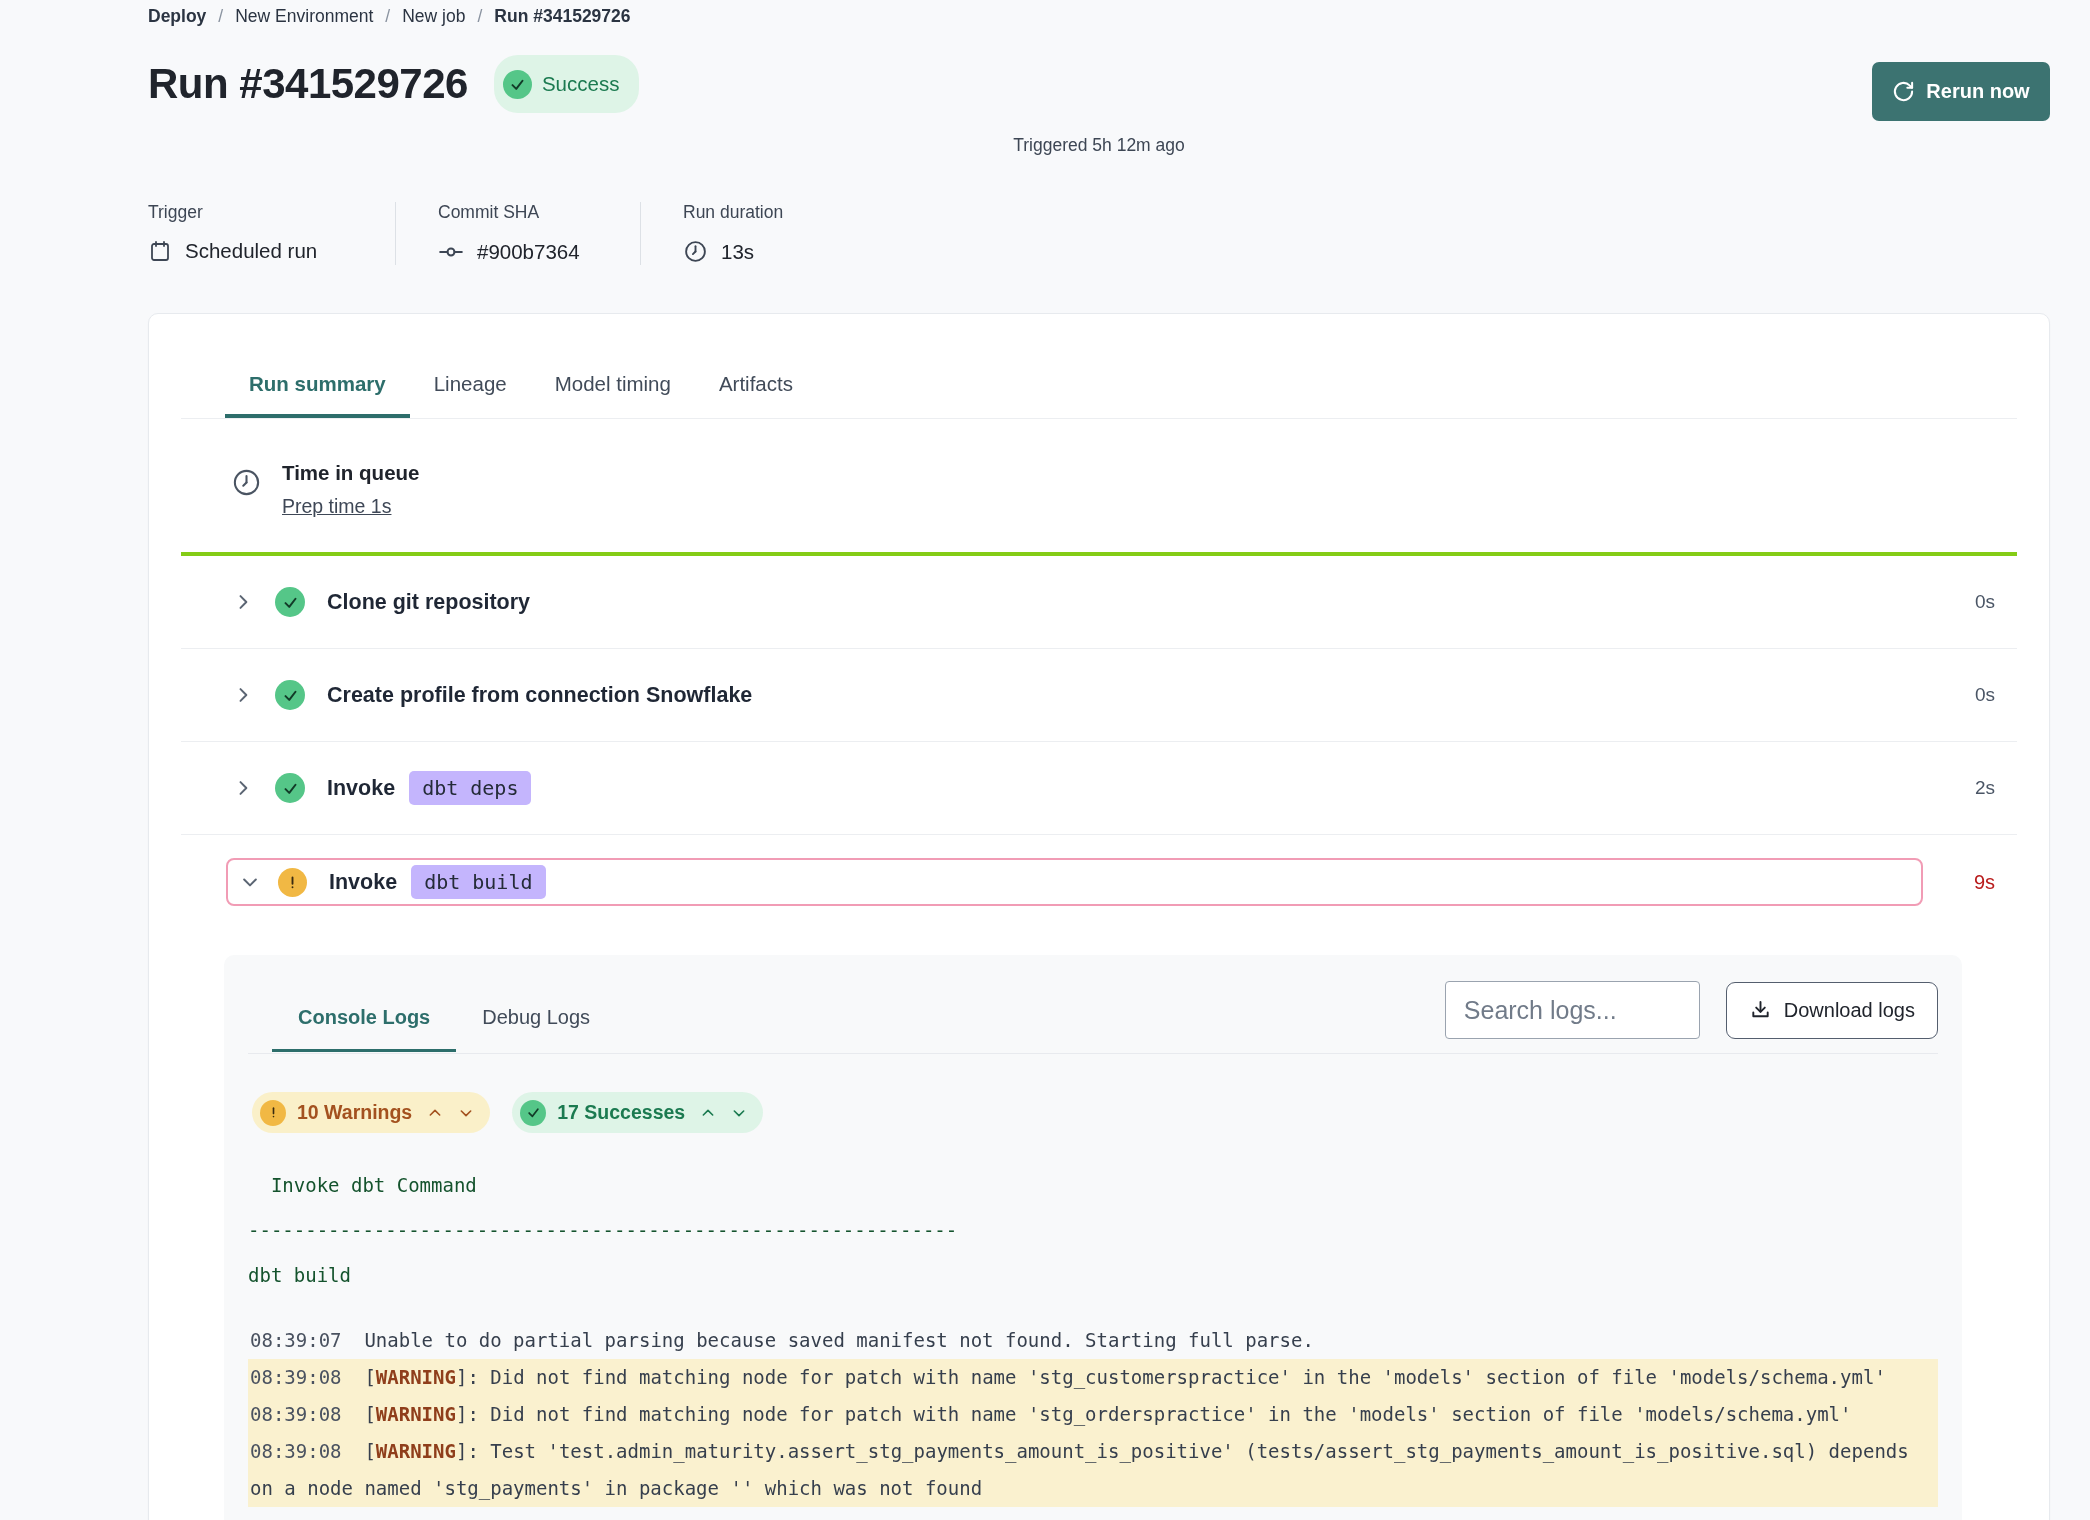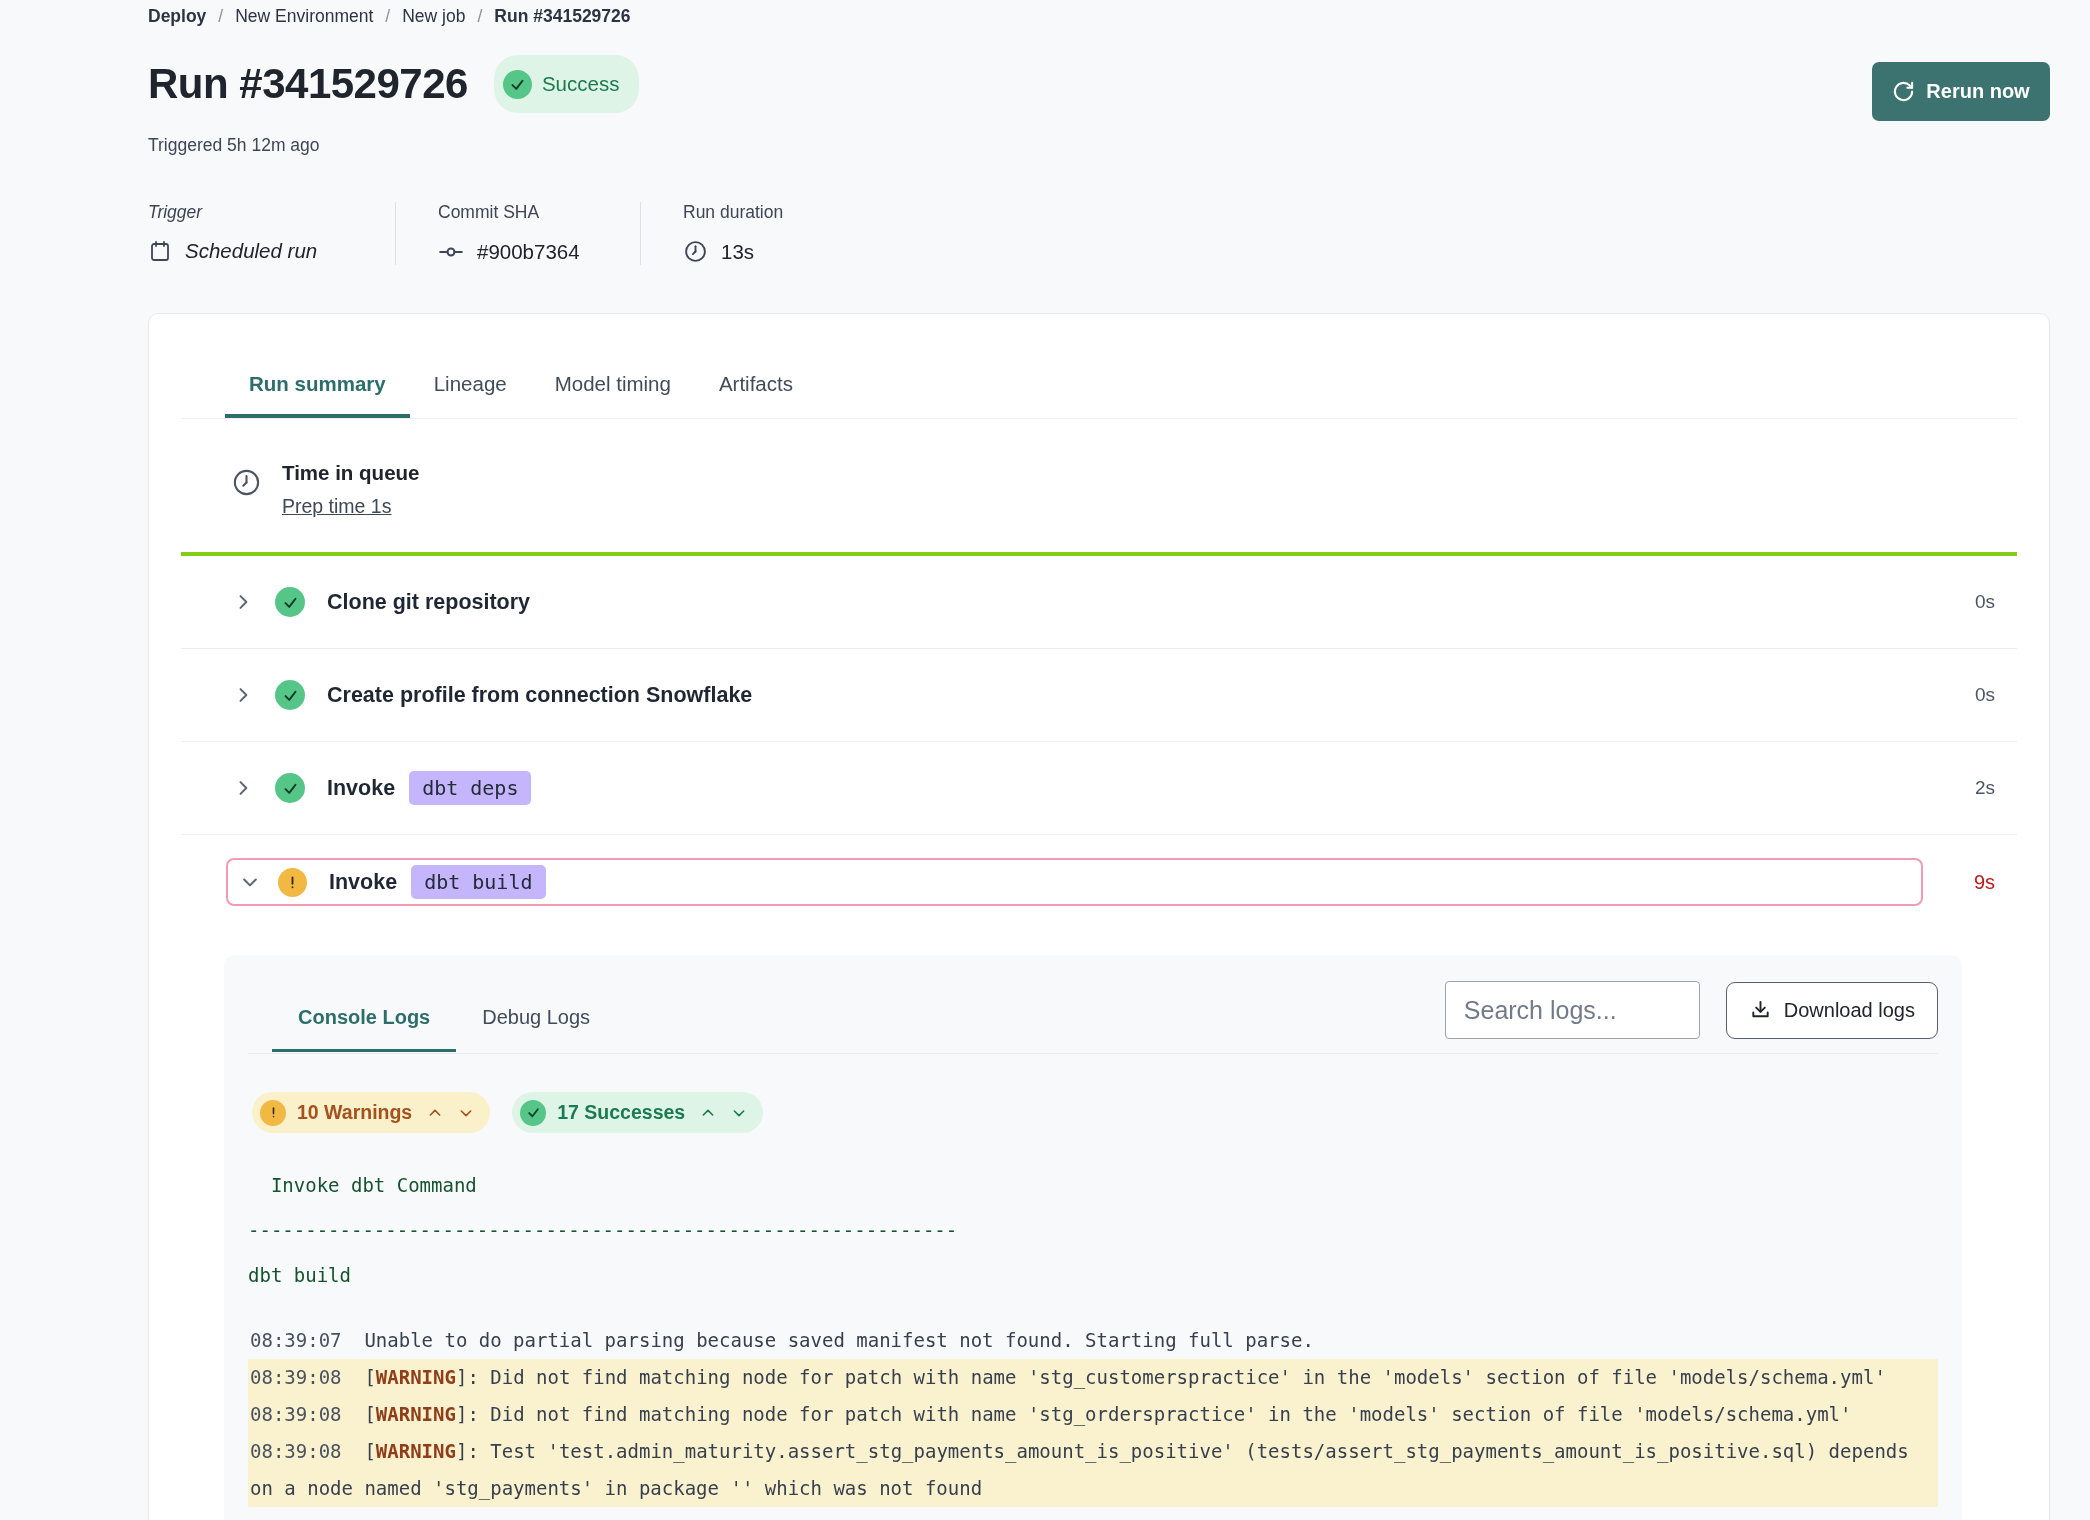--- a/index.html
+++ b/index.html
@@ -19,34 +19,34 @@
   .crumb-sep { color:#8A93A0; }
 
   
   .title-row { display:flex; align-items:center; gap:26px; margin-top:28px; }
   .page-title { font-size:42px; font-weight:700; color:#20242C; letter-spacing:-0.5px; }
   .status-badge { display:inline-flex; align-items:center; gap:10px; background:#DEF4E7; border-radius:24px; height:58px; padding:0 20px 0 9px; }
   .status-badge .txt { font-size:20.5px; color:#1B7A50; }
   .circle { border-radius:50%; display:inline-flex; align-items:center; justify-content:center; flex:none; }
   .circle.green { background:#55C688; }
   .circle.amber { background:#F1B844; }
-  .triggered { margin-top:22px; font-size:17.5px; color:#3D4654; }
+  .triggered { margin-top:22px; font-size:17.5px; color:#3D4654;text-align:center; }
 
   .rerun-btn { position:absolute; top:62px; right:40px; width:178px; height:59px;
     background:#3C7371; border:none; border-radius:7px; color:#fff; font-size:20px; font-weight:700;
     display:flex; align-items:center; justify-content:center; gap:11px; cursor:pointer;
     font-family:"Liberation Sans", sans-serif; }
 
   
   .meta-row { display:flex; margin-top:46px; }
   .meta-col { display:flex; flex-direction:column; gap:16px; }
   .meta-col .label { font-size:17.5px; color:#3D4654; }
   .meta-col .value { display:flex; align-items:center; gap:13px; font-size:20.5px; color:#20242C; }
   .meta-divider { width:1px; background:#DDE1E6; margin:0 42px; }
-  .meta-col.c1 { min-width:205px;font-style:italic; }
+  .meta-col.c1 { min-width:205px; }
   .meta-col.c2 { min-width:160px; }
 
   
   .card { margin-top:48px; background:#fff; border:1px solid #E7EAEE; border-radius:10px;
     width:1902px; min-height:1250px; padding:0 32px; box-shadow:0 1px 2px rgba(20,30,40,.03); }
 
   .tabbar { display:flex; padding:46px 0 0 44px; border-bottom:1px solid #ECEEF1; }
   .tab { font-size:20.5px; color:#414B59; padding:12px 24px 18px; border-bottom:4px solid transparent; cursor:pointer; }
   .tab.active { color:#2D6E6B; font-weight:700; border-bottom-color:#2D6E6B; }
 

